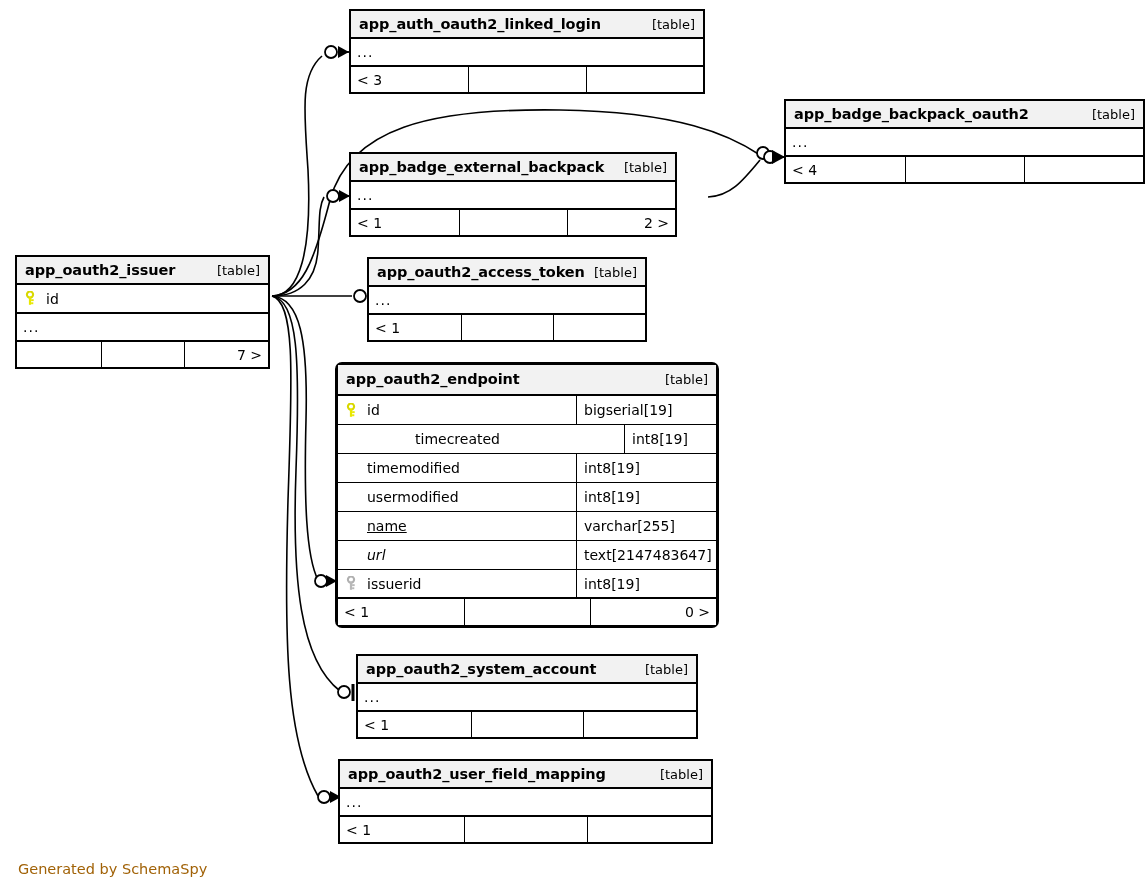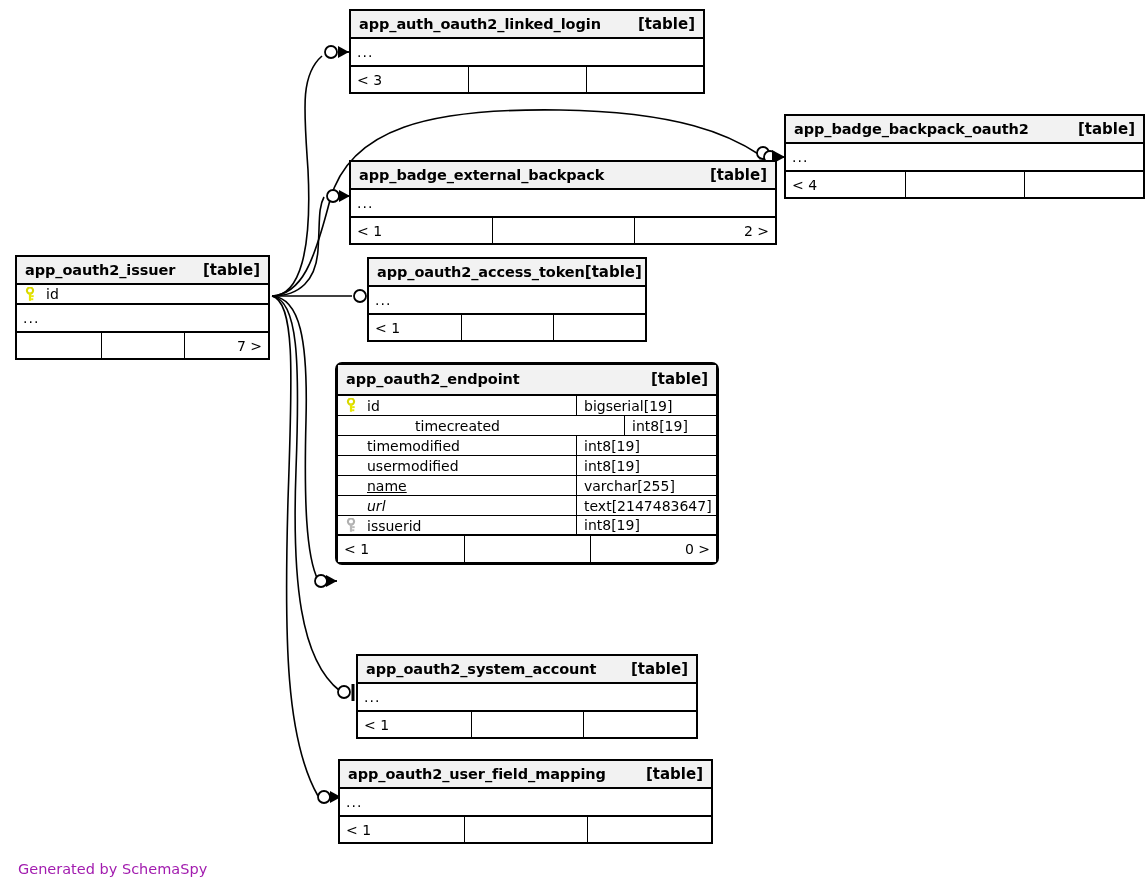--- a/index.html
+++ b/index.html
@@ -56,33 +56,33 @@
     height: 28px;
     padding: 0 8px;
   }
   .tbl-name {
     font-weight: bold;
     font-size: 14.5px;
     letter-spacing: -0.1px;
     white-space: nowrap;
   }
   .tbl-tag {
-    font-size: 15px;
-    font-weight: bold;
+    font-size: 13px;
+    font-weight: normal;
     white-space: nowrap;
   }
 
   .tbl-body {
     box-sizing: border-box;
   }
 
   .col-row {
     display: flex;
     box-sizing: border-box;
-    height: 20px;
+    height: 29px;
     align-items: center;
     border-bottom: 1px solid #000000;
     background: #ffffff;
   }
   .col-row:last-child {
     border-bottom: none;
   }
   .col-name {
     display: flex;
     align-items: center;
@@ -157,21 +157,21 @@
     margin-right: 8px;
     flex: 0 0 13px;
   }
 
   
   #credit {
     position: absolute;
     left: 18px;
     top: 861px;
     font-size: 14.5px;
-    color: #a21caf;
+    color: #a16207;
     white-space: nowrap;
   }
 </style>
 </head>
 <body>
 
 <div id="canvas">
 
   <svg id="edges" viewBox="0 0 1145 892" width="1145" height="892" xmlns="http://www.w3.org/2000/svg">
 
@@ -231,34 +231,34 @@
       <span class="tbl-tag">[table]</span>
     </div>
     <div class="dots-row">...</div>
     <div class="tbl-footer noline">
       <span class="foot-cell left">&lt; 3</span>
       <span class="foot-cell left"></span>
       <span class="foot-cell right"></span>
     </div>
   </div>
 
-  <div class="table-box" style="left:784px; top:114px; width:361px;">
+  <div class="table-box" style="left:784px; top:99px; width:361px;">
     <div class="tbl-header">
       <span class="tbl-name">app_badge_backpack_oauth2</span>
       <span class="tbl-tag">[table]</span>
     </div>
     <div class="dots-row">...</div>
     <div class="tbl-footer noline">
       <span class="foot-cell left">&lt; 4</span>
       <span class="foot-cell left"></span>
       <span class="foot-cell right"></span>
     </div>
   </div>
 
-  <div class="table-box" style="left:349px; top:160px; width:428px;">
+  <div class="table-box" style="left:349px; top:152px; width:328px;">
     <div class="tbl-header">
       <span class="tbl-name">app_badge_external_backpack</span>
       <span class="tbl-tag">[table]</span>
     </div>
     <div class="dots-row">...</div>
     <div class="tbl-footer noline">
       <span class="foot-cell left">&lt; 1</span>
       <span class="foot-cell left"></span>
       <span class="foot-cell right">2 &gt;</span>
     </div>

